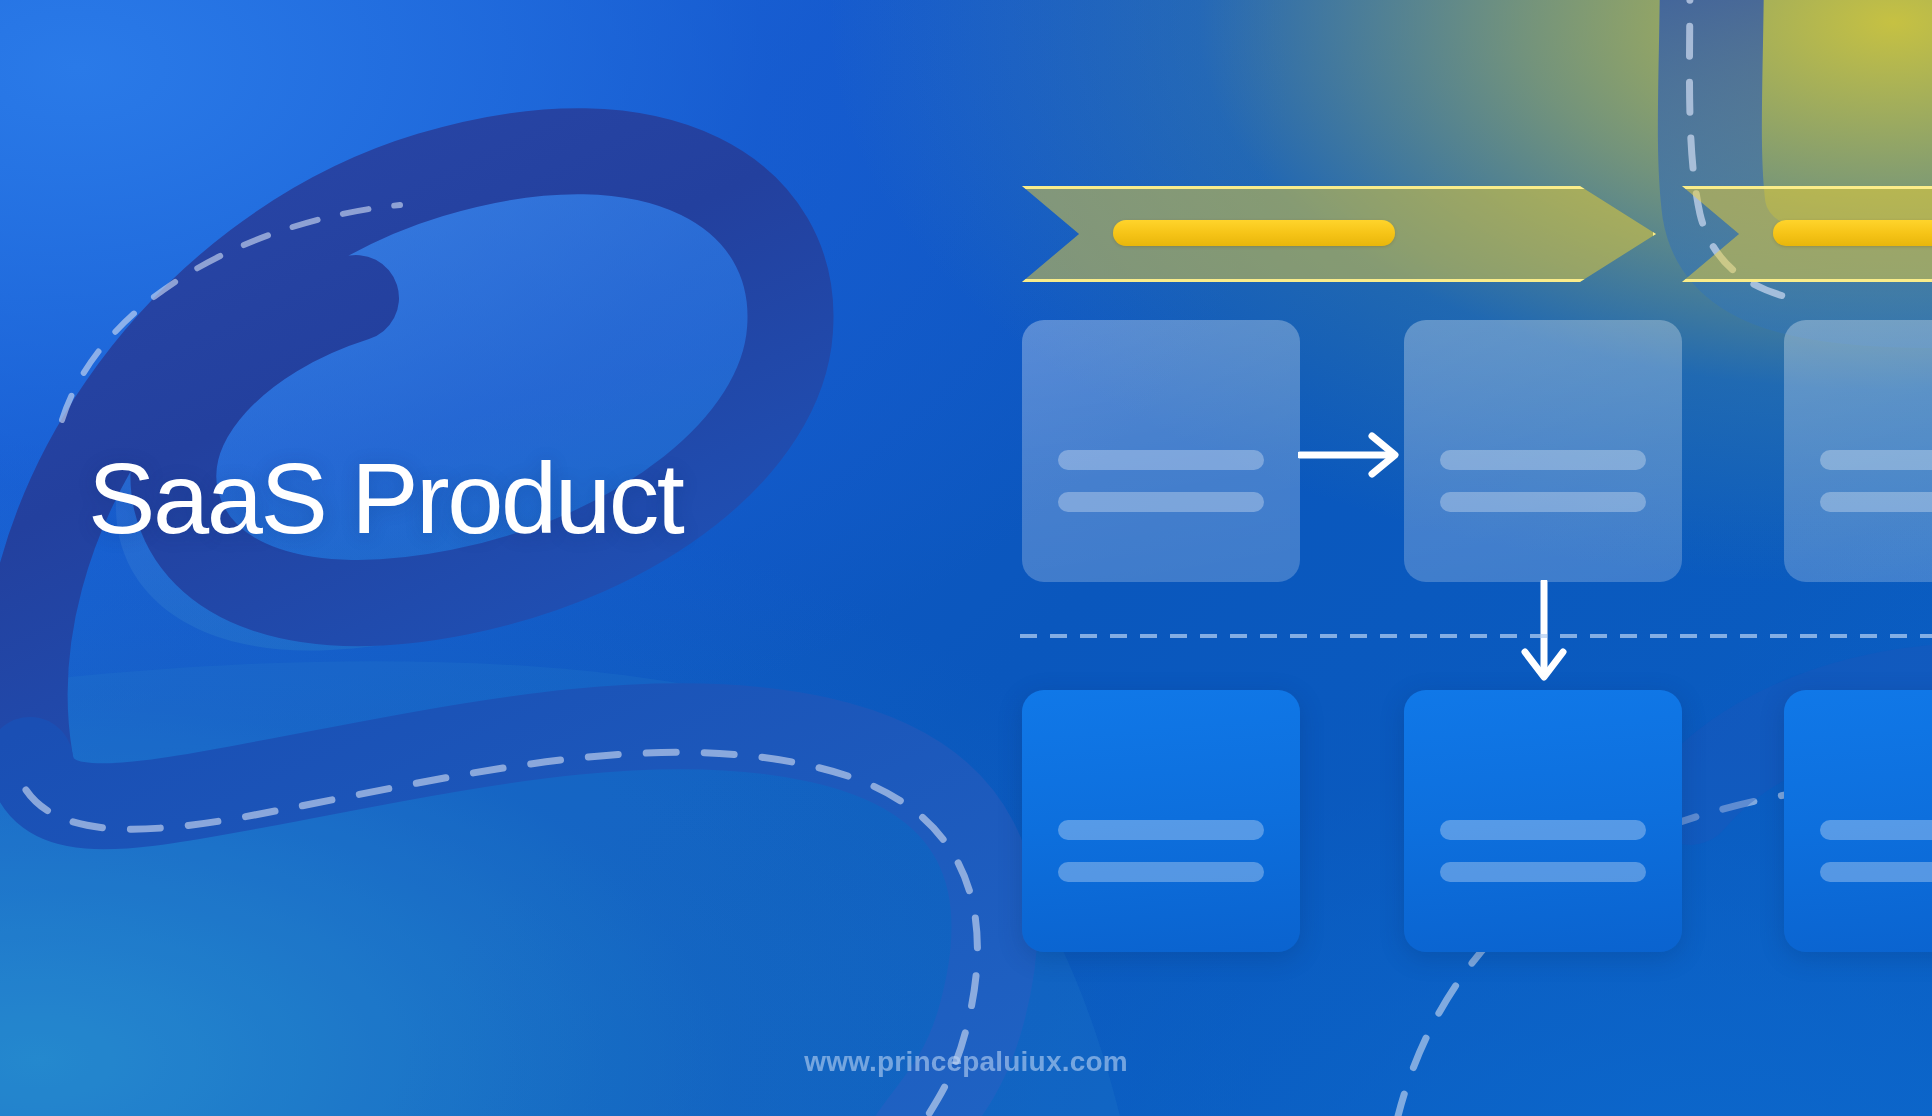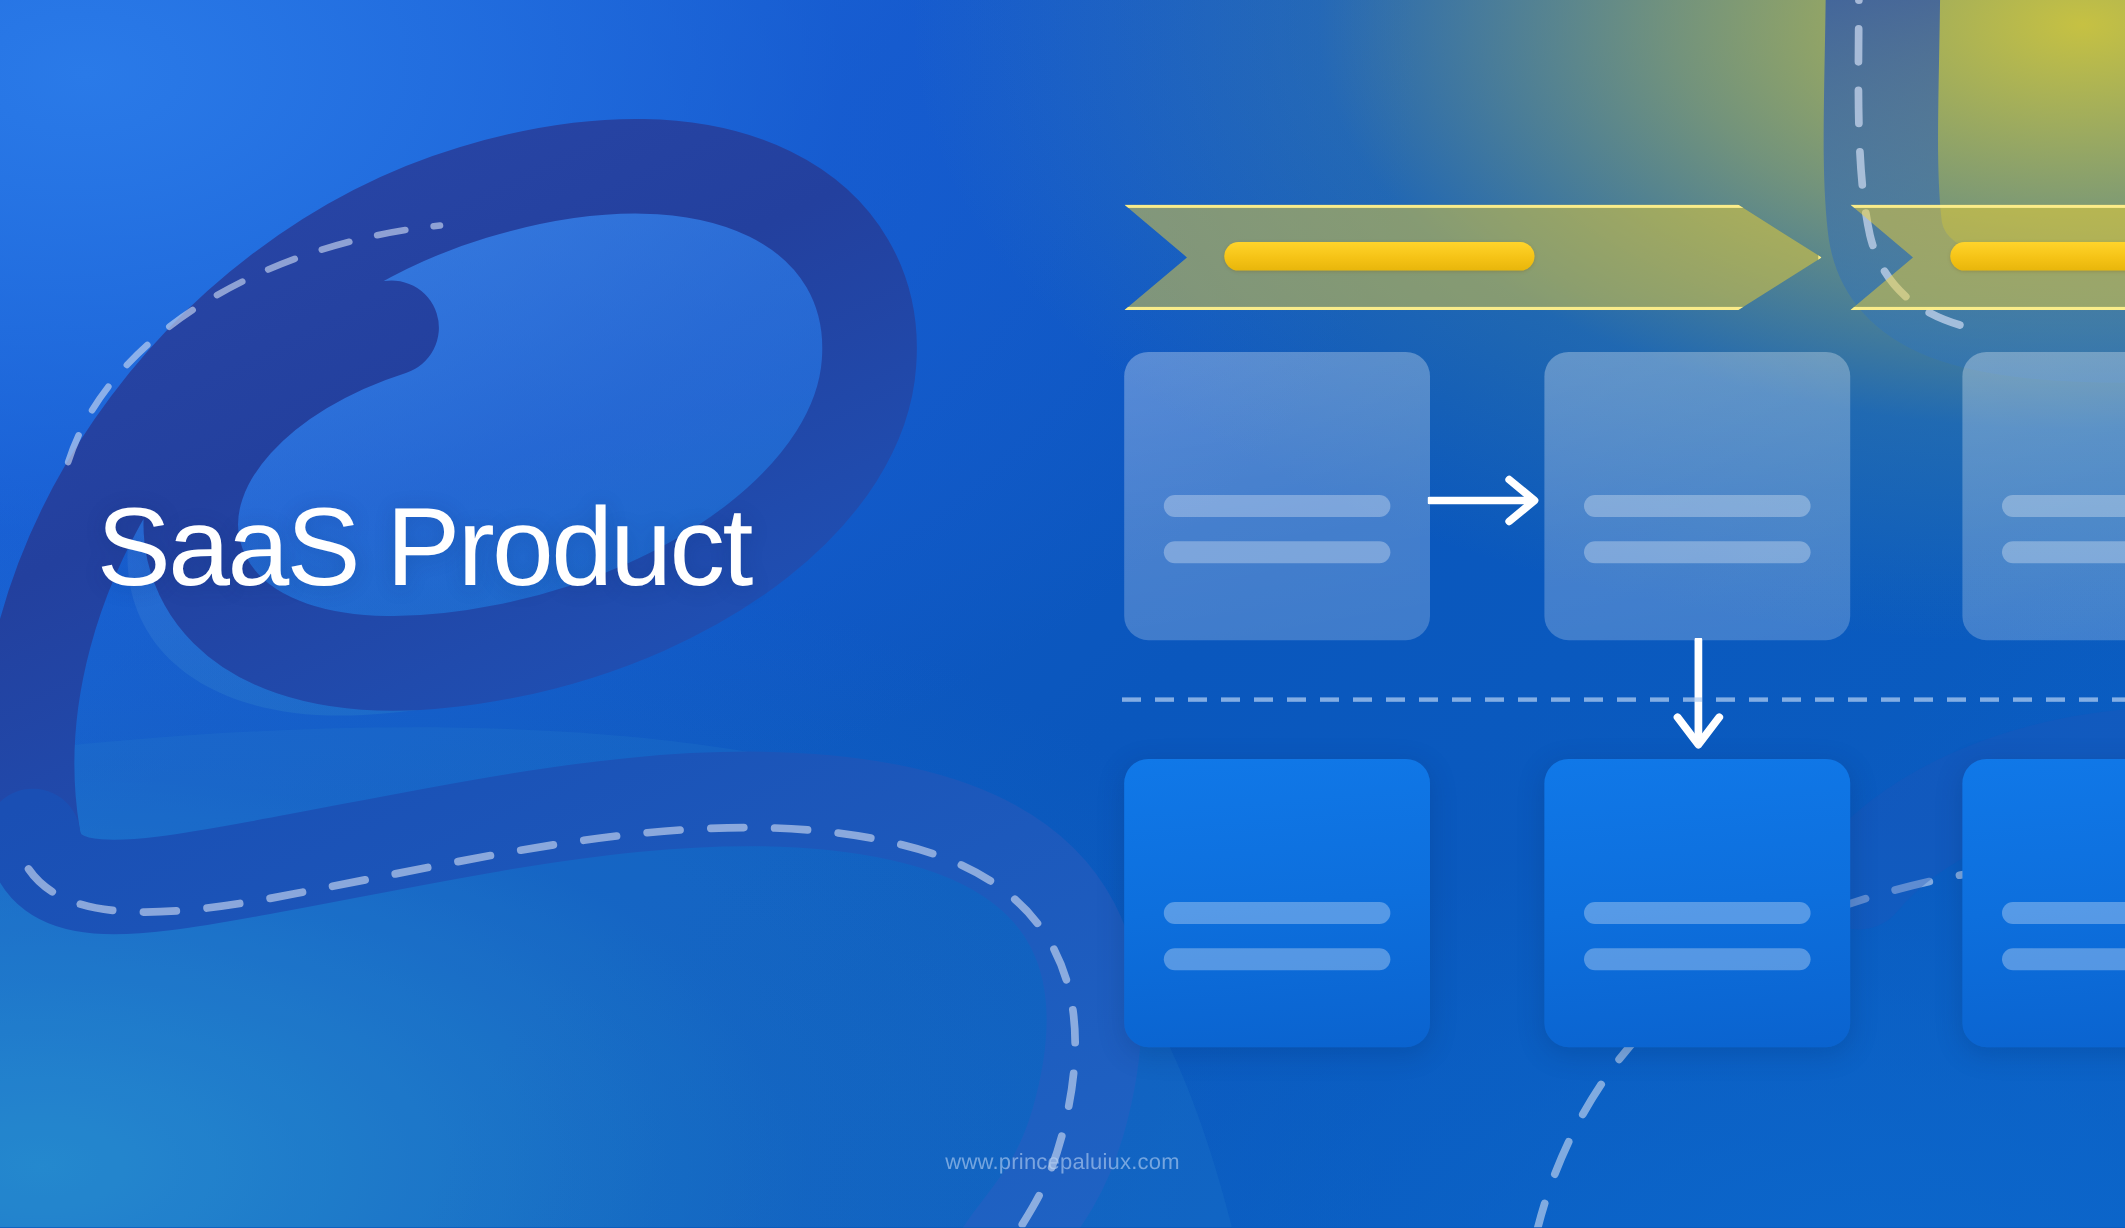--- a/index.html
+++ b/index.html
@@ -50,22 +50,23 @@
     text-shadow:0 2px 18px rgba(4,40,100,0.22);
   }
 
   
   .watermark {
     position:absolute;
     left:0; right:0;
     top:1046px;
     text-align:center;
     color:rgba(190,214,244,0.58);
-    font-size:20px;
+    font-size:28px;
     letter-spacing:0.2px;
+    font-weight:bold;
   }
 
   
   .diagram { position:absolute; left:1010px; top:0; width:922px; height:1116px; }
 
   .chev-row { position:absolute; left:12px; top:186px; width:920px; height:96px; }
   .chevron {
     position:absolute; top:0; height:96px;
     background:rgba(244,212,46,0.48);
     border:3px solid rgba(255,240,140,0.95);

